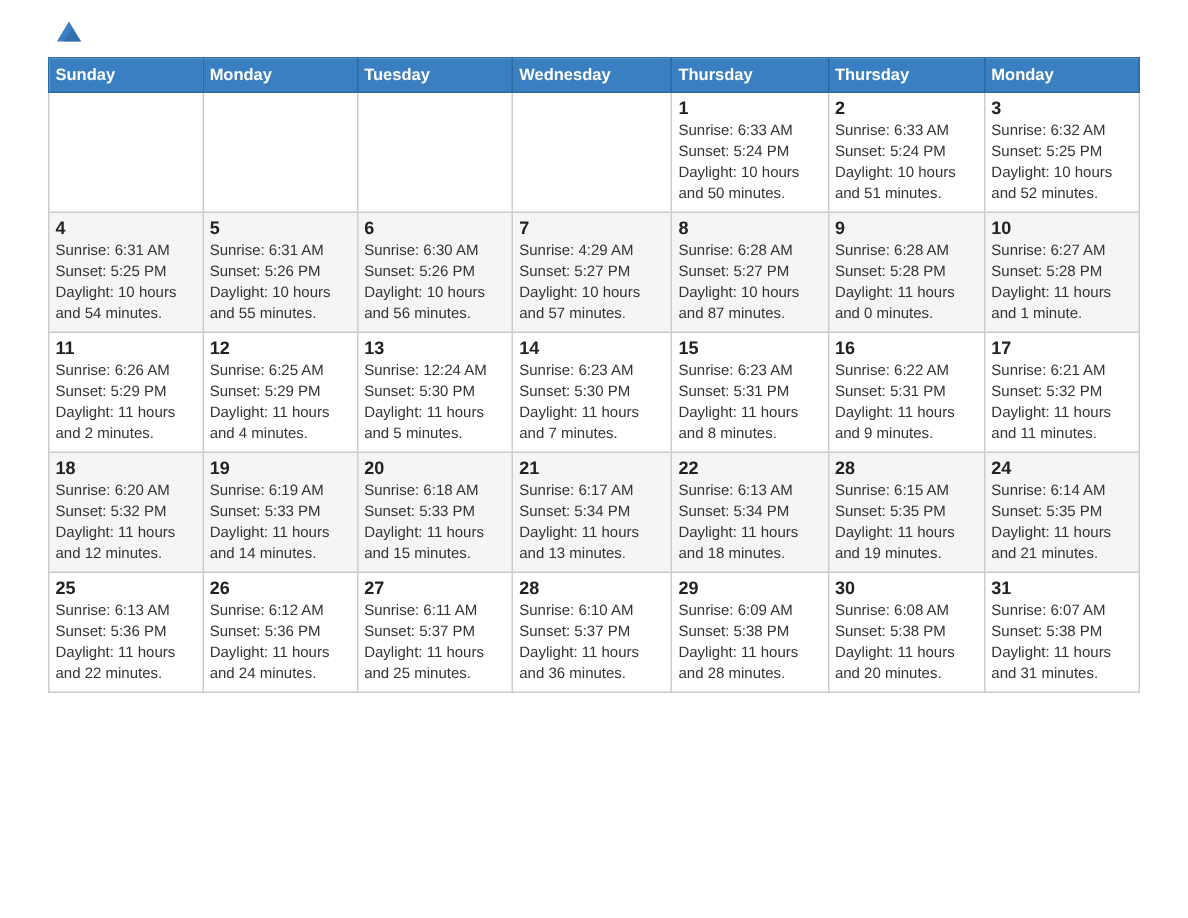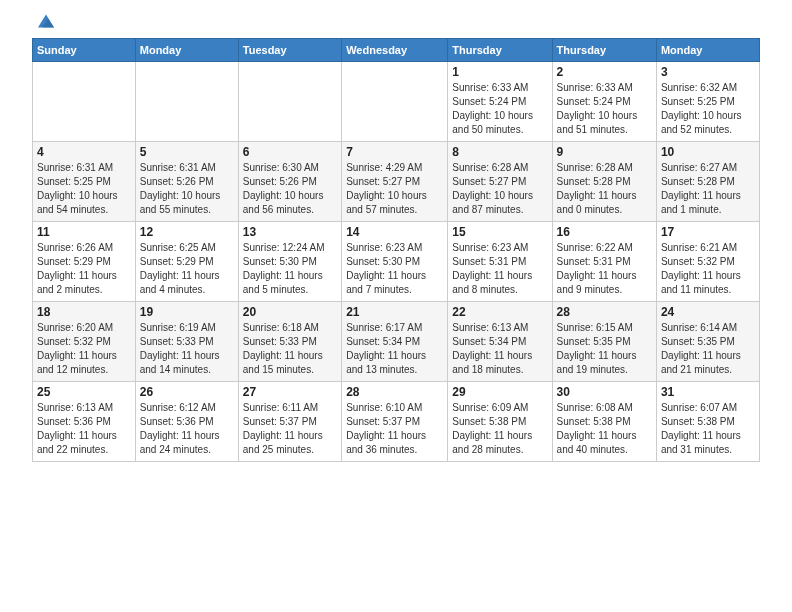--- a/index.html
+++ b/index.html
@@ -261,21 +261,21 @@
           <td>
             <span class="day-num">28</span>
             <div class="day-info"><span>Sunrise: 6:10 AM</span><br><span>Sunset: 5:37 PM</span><br><span>Daylight: 11 hours</span><br><span>and 36 minutes.</span></div>
           </td>
           <td>
             <span class="day-num">29</span>
             <div class="day-info"><span>Sunrise: 6:09 AM</span><br><span>Sunset: 5:38 PM</span><br><span>Daylight: 11 hours</span><br><span>and 28 minutes.</span></div>
           </td>
           <td>
             <span class="day-num">30</span>
-            <div class="day-info"><span>Sunrise: 6:08 AM</span><br><span>Sunset: 5:38 PM</span><br><span>Daylight: 11 hours</span><br><span>and 40 minutes.</span></div>
+            <div class="day-info"><span>Sunrise: 6:08 AM</span><br><span>Sunset: 5:38 PM</span><br><span>Daylight: 11 hours</span><br><span>and 20 minutes.</span></div>
           </td>
           <td>
             <span class="day-num">31</span>
             <div class="day-info"><span>Sunrise: 6:07 AM</span><br><span>Sunset: 5:38 PM</span><br><span>Daylight: 11 hours</span><br><span>and 31 minutes.</span></div>
           </td>
         </tr>
       </tbody>
   </table>
 </div>
 

